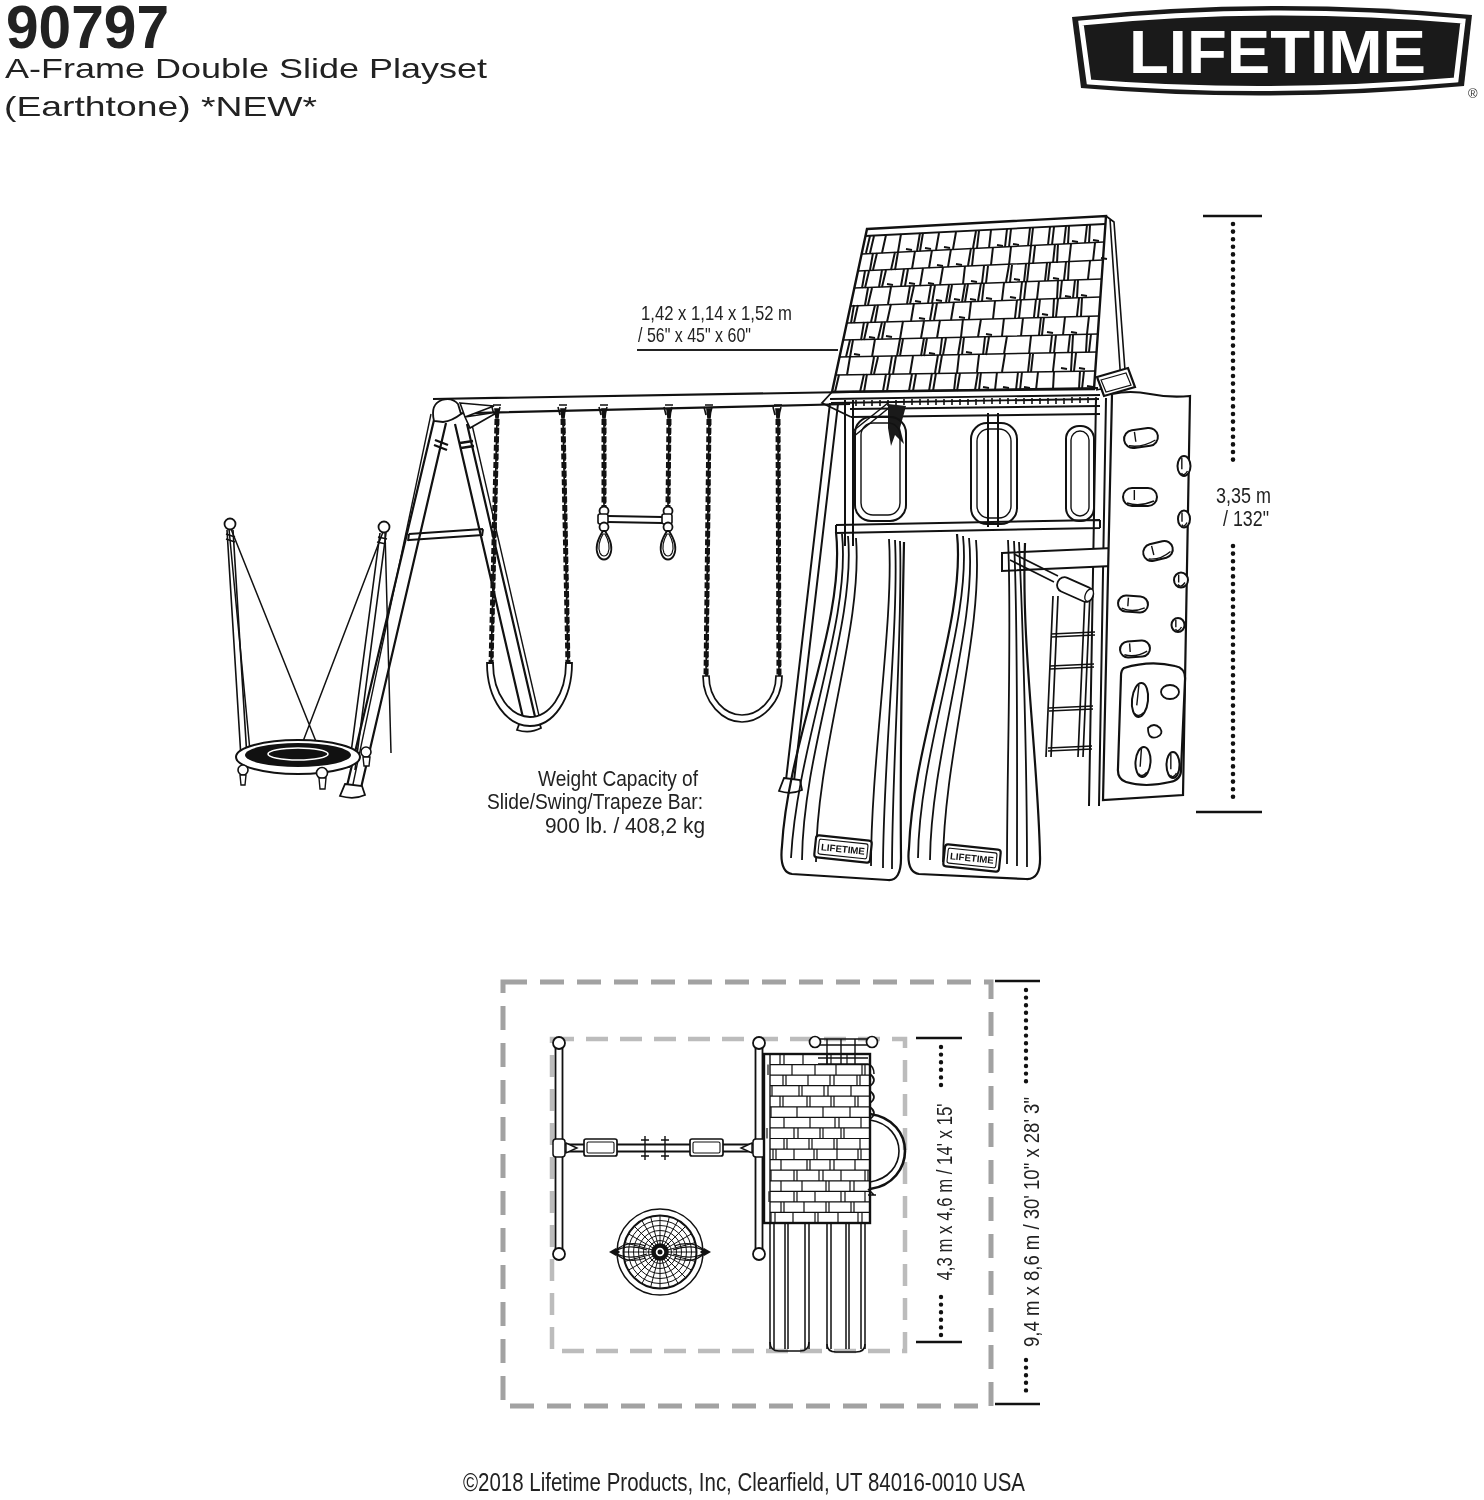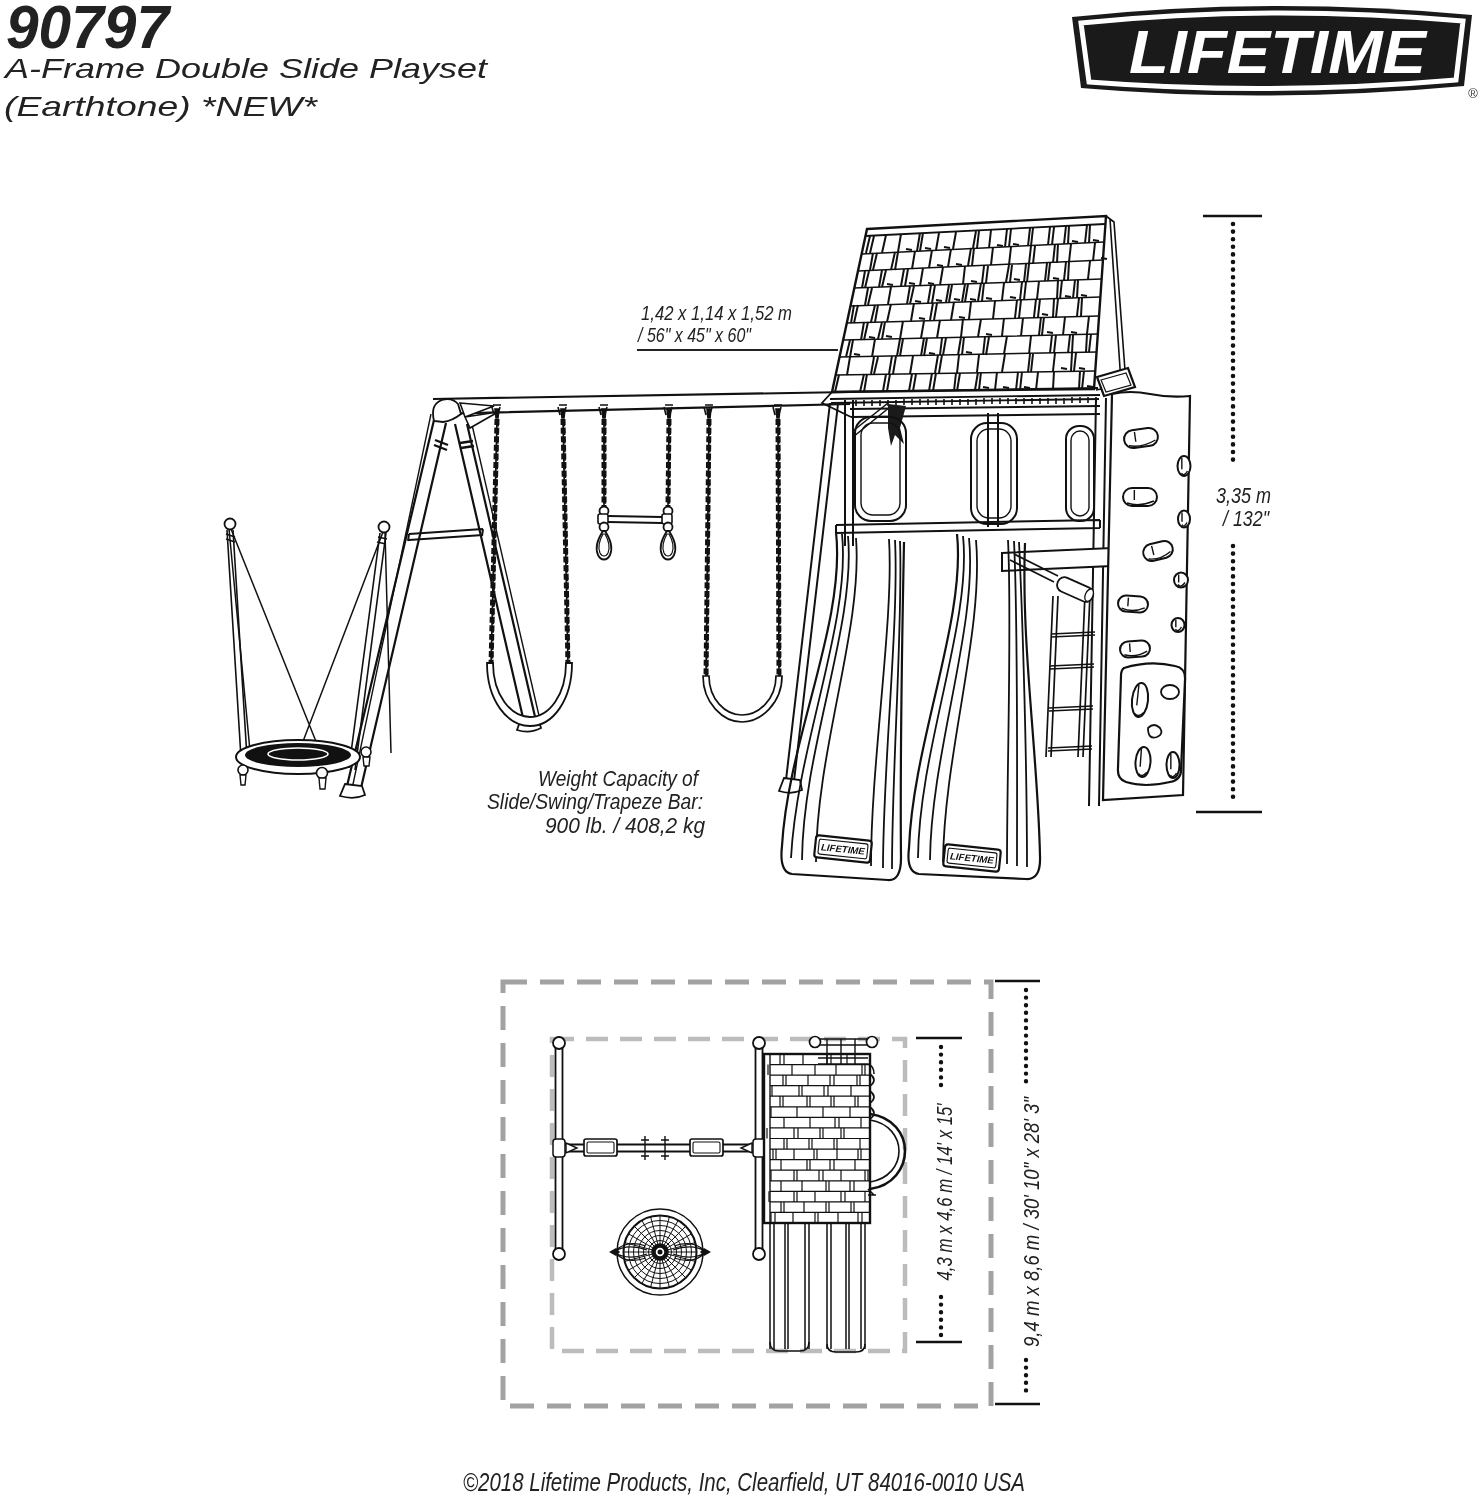--- a/index.html
+++ b/index.html
@@ -1,16 +1,16 @@
 <!DOCTYPE html>
 <html><head>
 <meta charset="utf-8">
 <style>
   html,body { margin:0; padding:0; background:#fff; }
-  #page { position:relative; width:1484px; height:1500px; background:#fff; overflow:hidden;font-style:italic; }
+  #page { position:relative; width:1484px; height:1500px; background:#fff; overflow:hidden; }
   svg { font-family:"Liberation Sans", sans-serif; }
 </style>
 </head>
 <body>
 <div id="page">
 <svg width="1484" height="1500" viewBox="0 0 1484 1500" xmlns="http://www.w3.org/2000/svg">
 
 <text x="6" y="48" font-size="61" font-weight="bold" textLength="163" lengthAdjust="spacingAndGlyphs" fill="#222">90797</text>
 
 <text x="5" y="78" font-size="28" textLength="482" lengthAdjust="spacingAndGlyphs" fill="#222">A-Frame Double Slide Playset</text>

